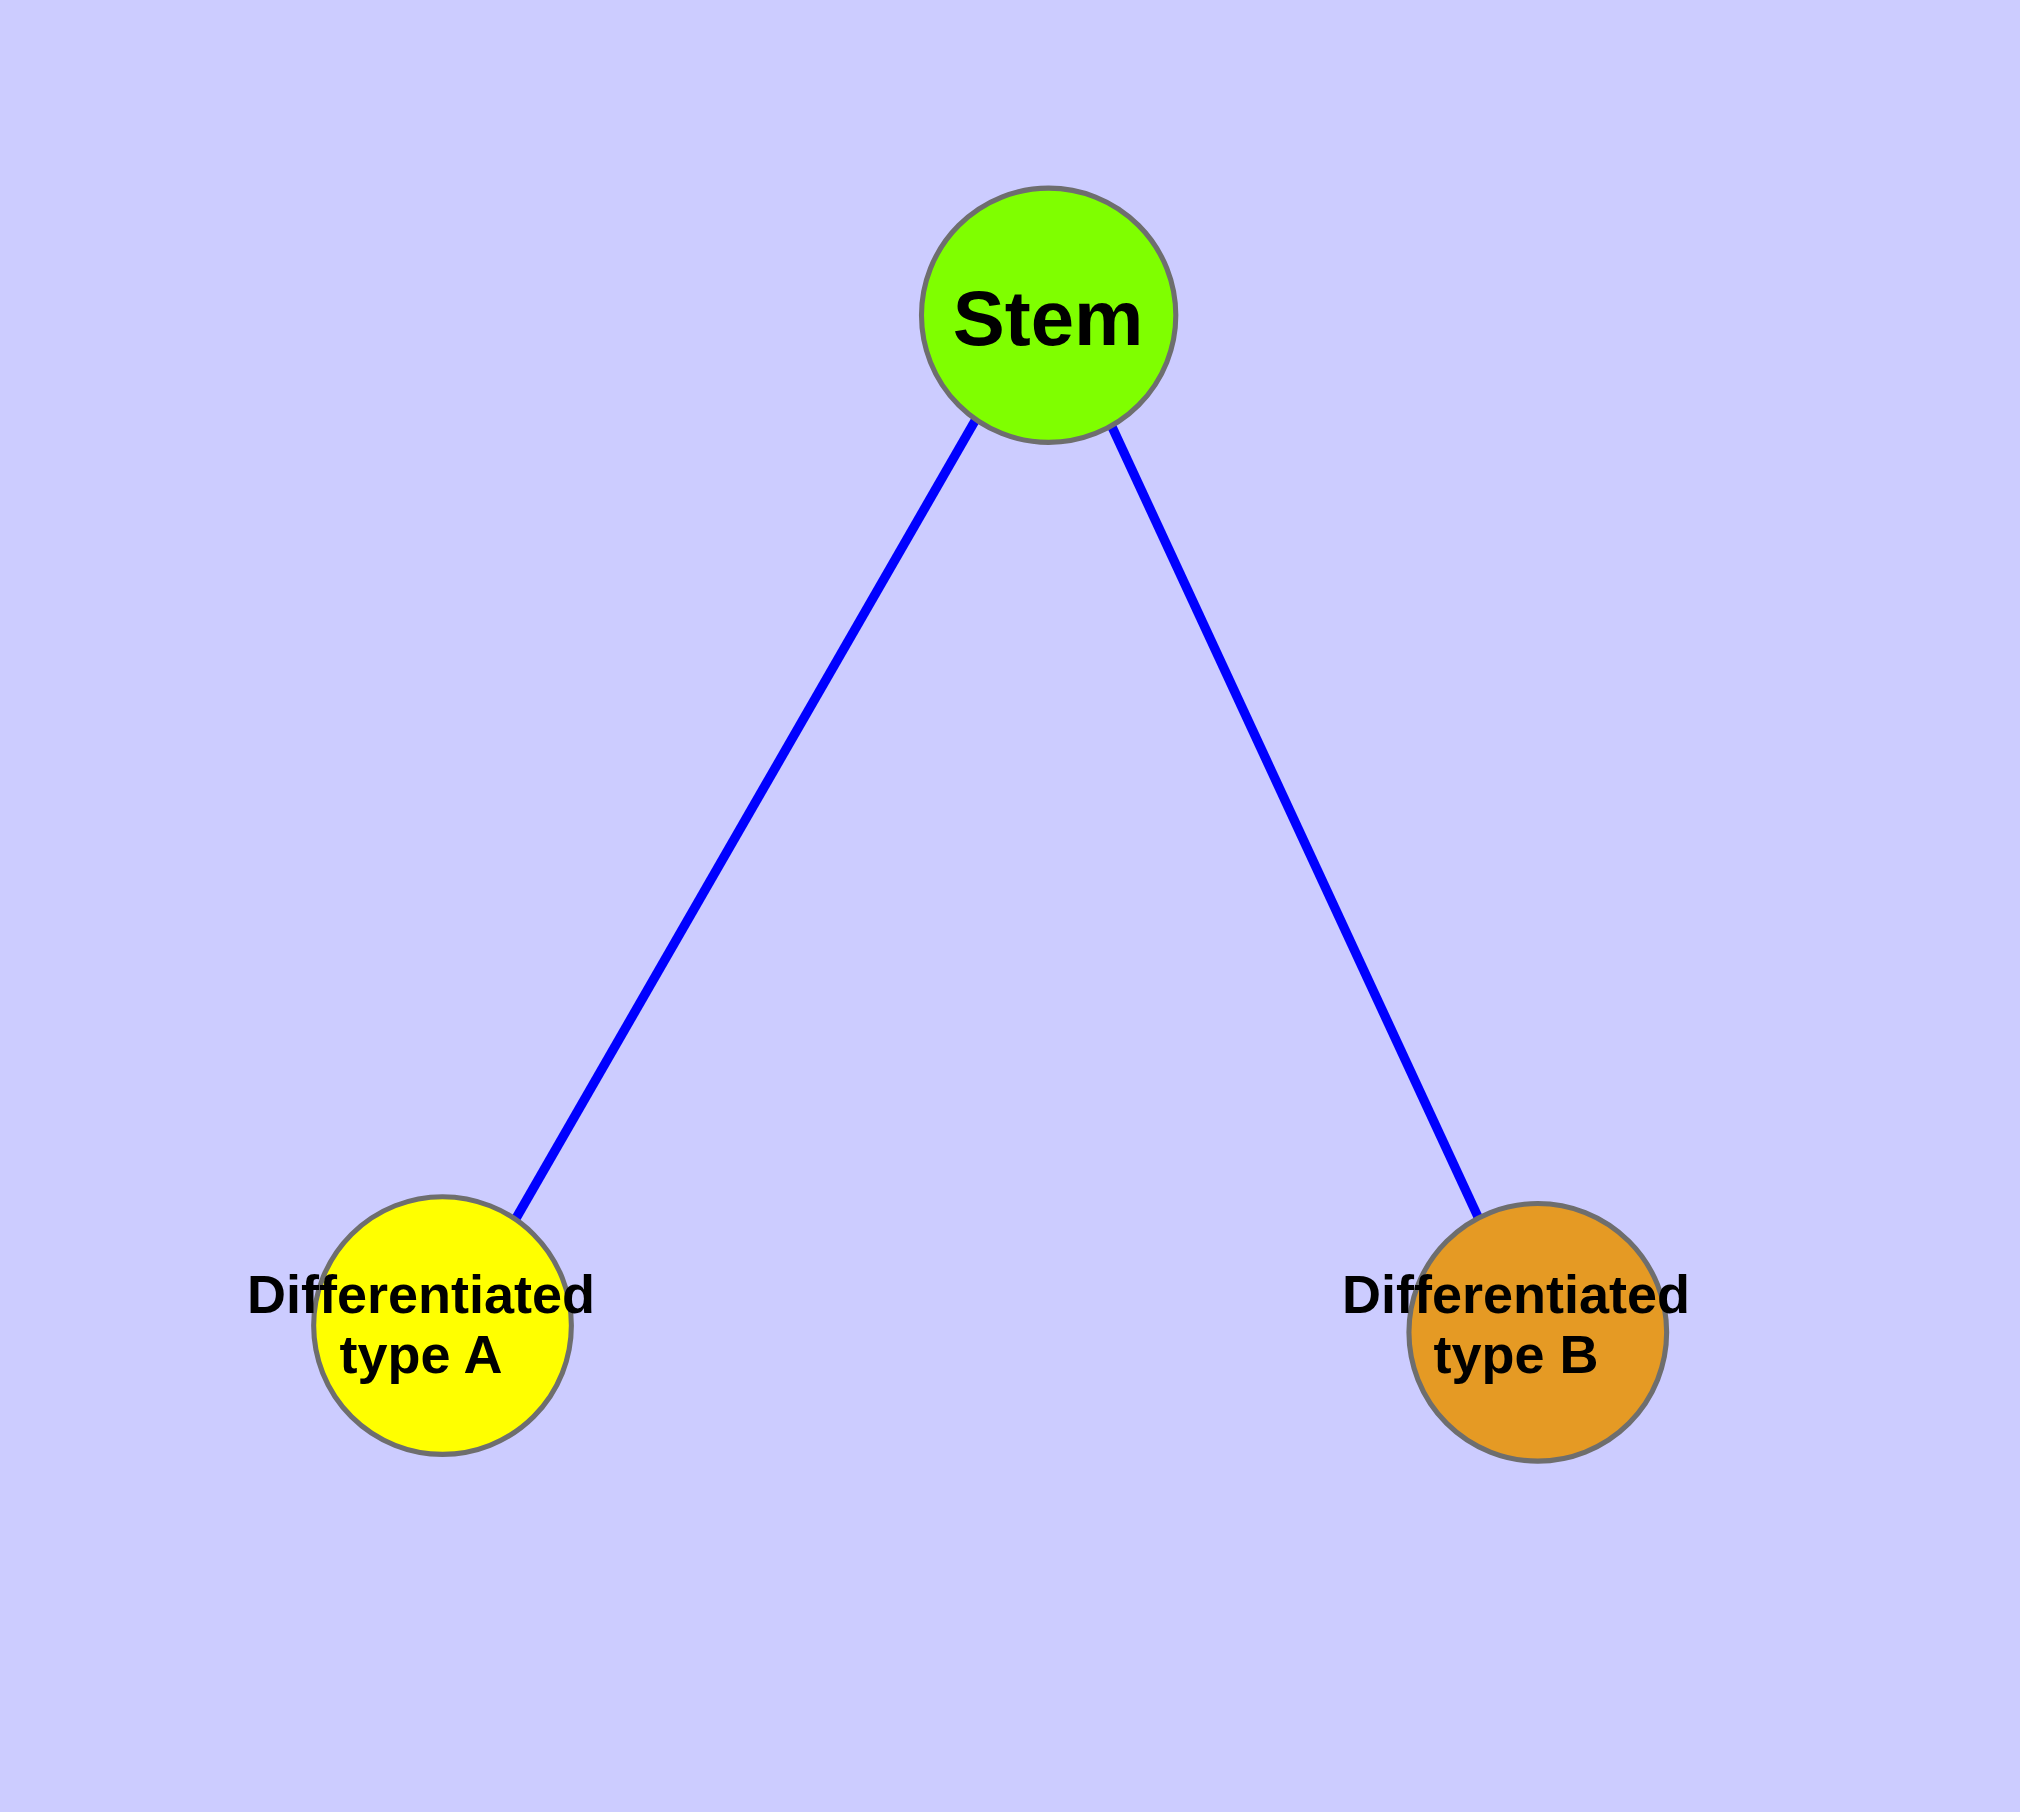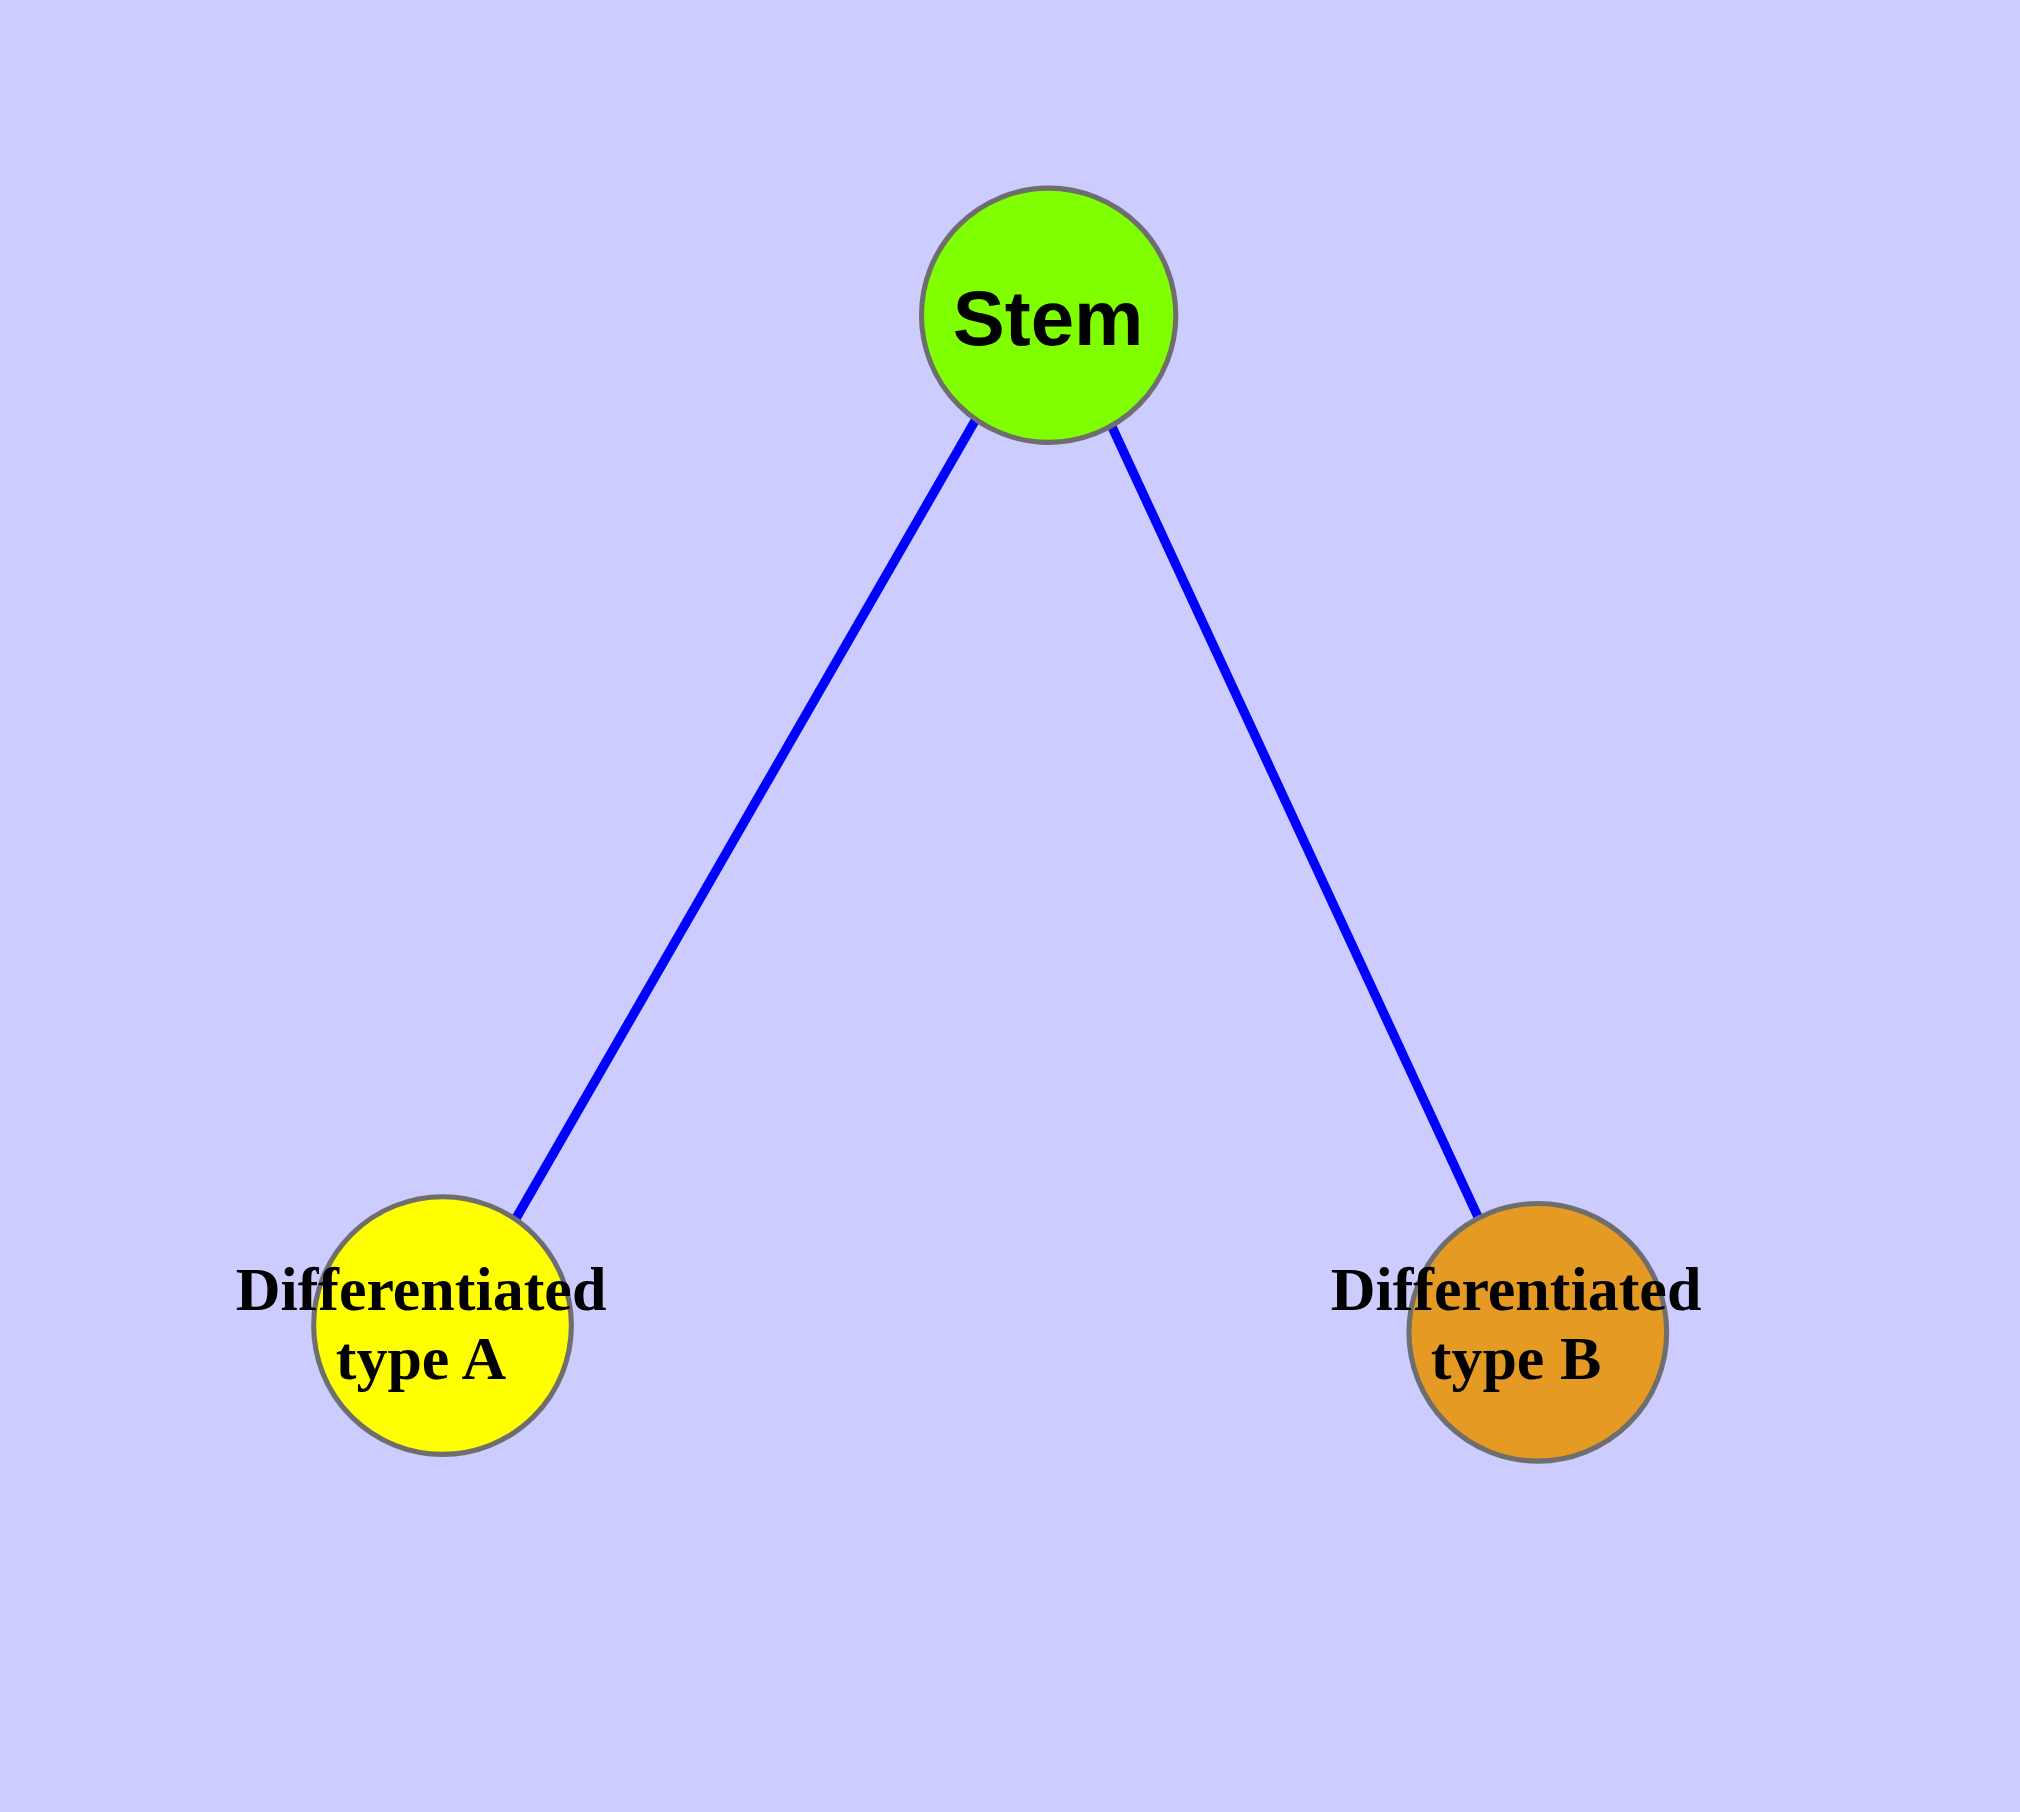--- a/index.html
+++ b/index.html
@@ -34,22 +34,21 @@
     text-align: center;
     line-height: 1.12;
     white-space: pre-line;
     pointer-events: none;
     transform: translate(-50%, -50%);
   }
   #label-stem {
     font-size: 78px;
   }
   #label-diff-a, #label-diff-b {
-    font-size: 62px;
-    font-family: Liberation Serif, serif;
+    font-size: 54px;
   }
 </style>
 </head>
 <body>
 
 <div id="stage" style="width: 2021px; height: 1812px; padding-left: 47px;">
 
   <div id="canvas-bg" style="background: rgb(204, 204, 255);"></div>
 
   <svg id="graph-svg" viewBox="0 0 2384 2138" preserveAspectRatio="none">

